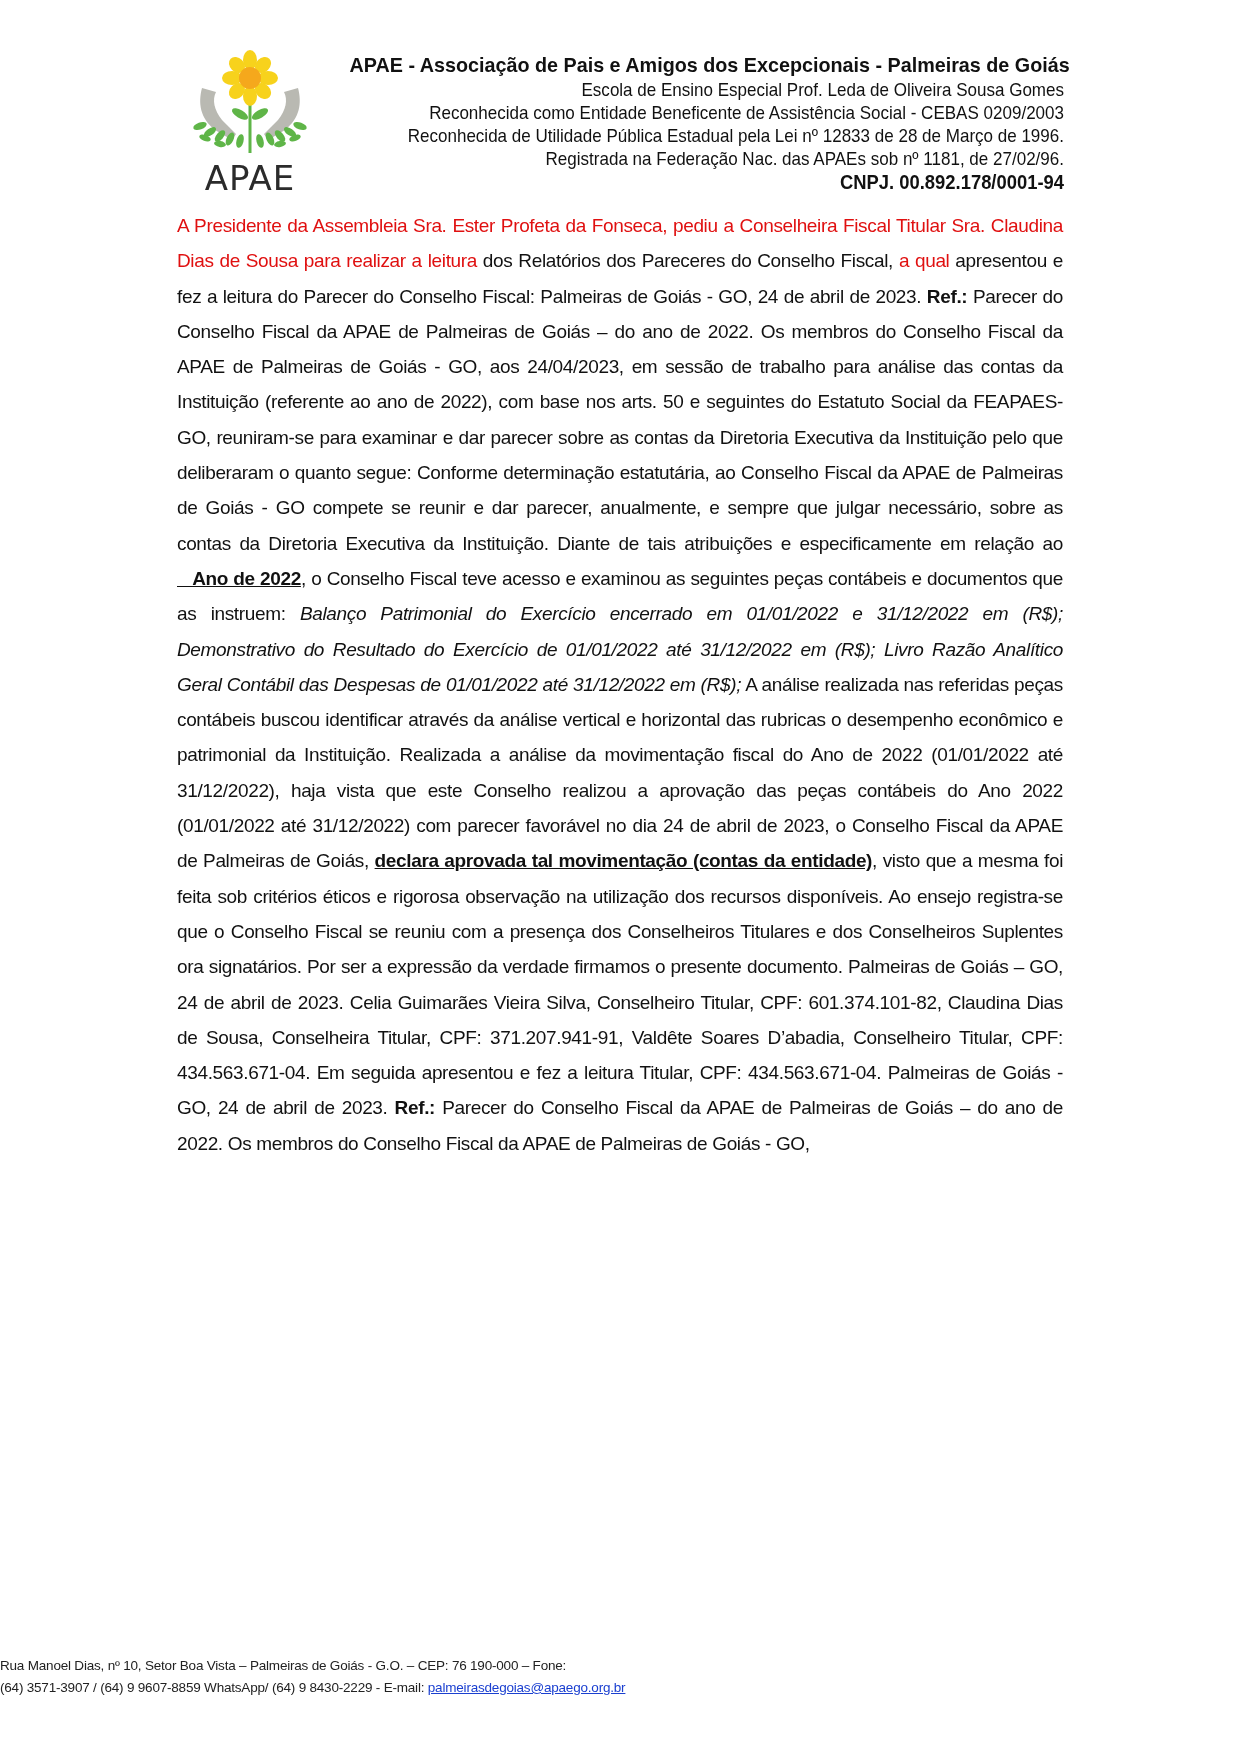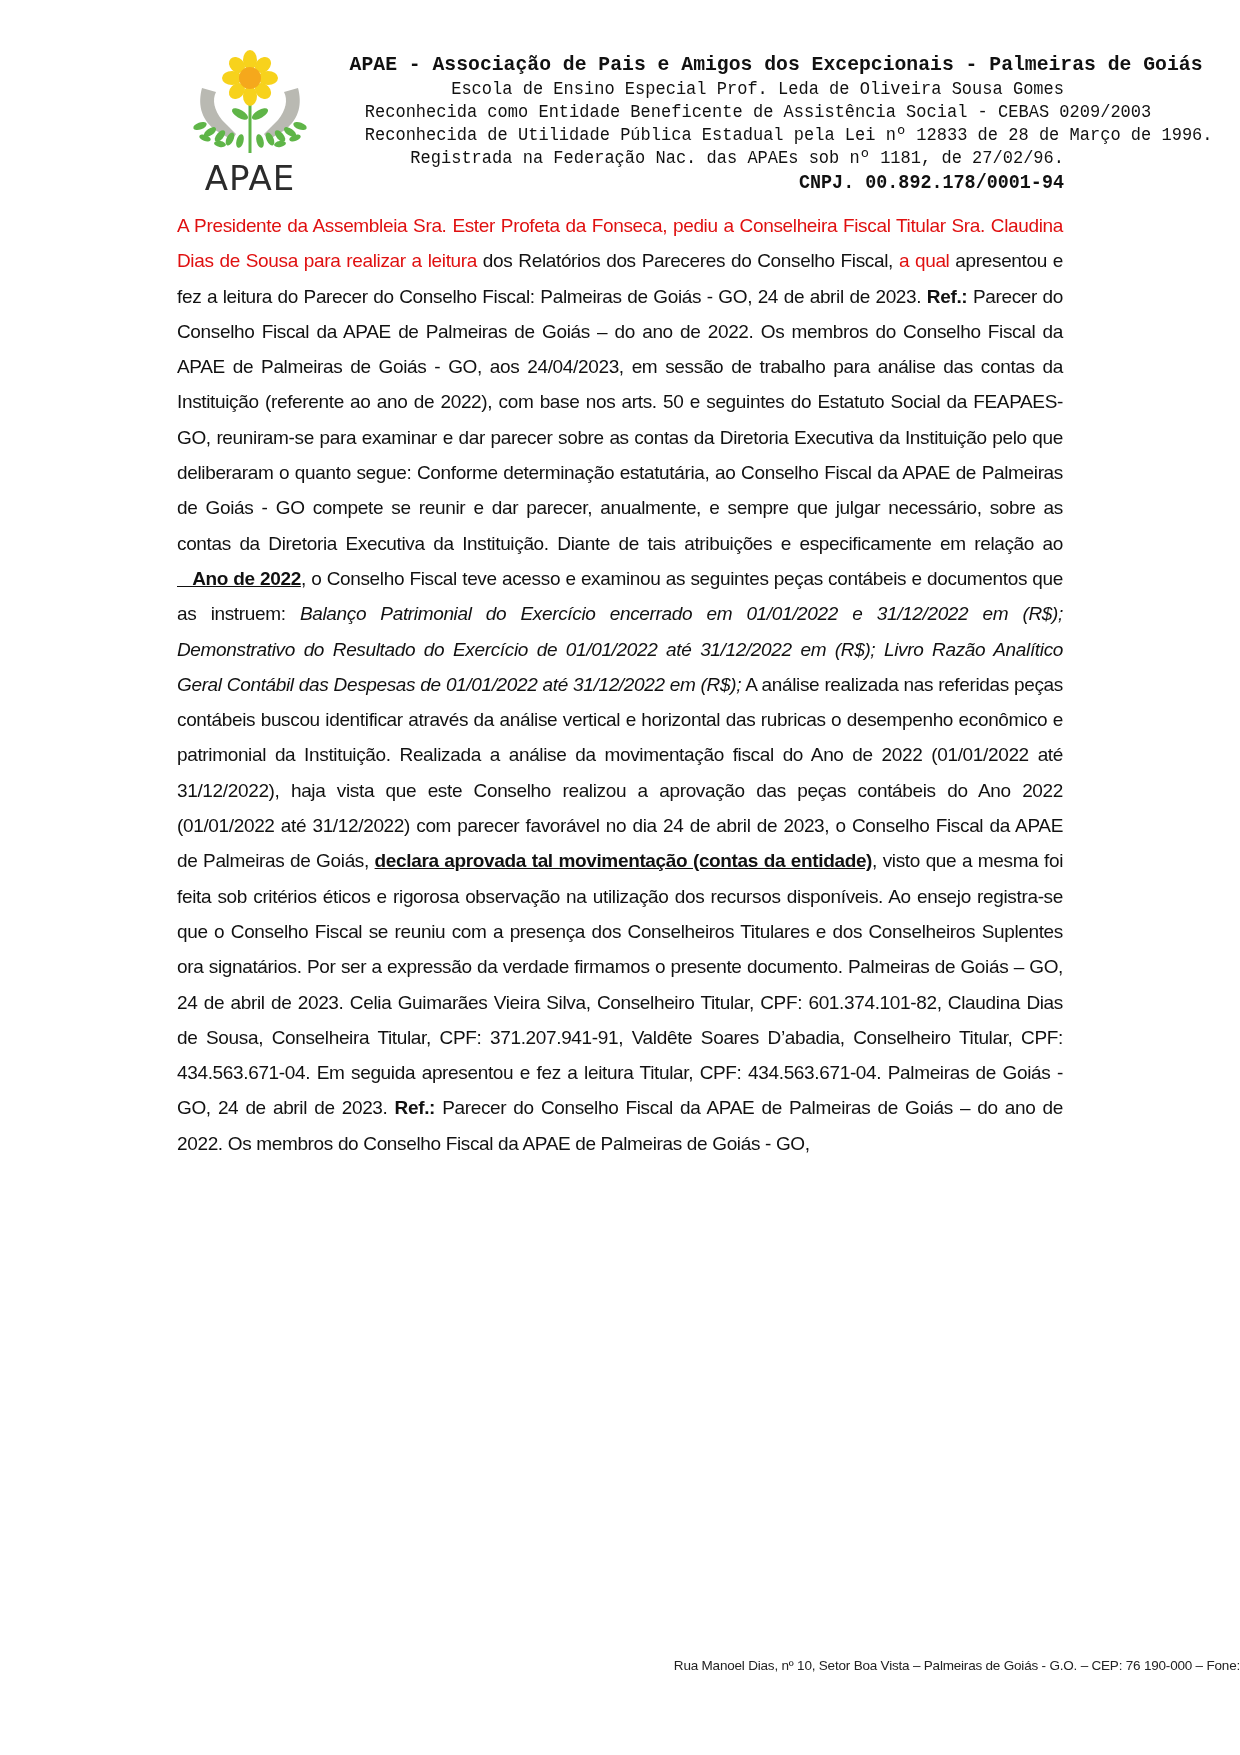--- a/index.html
+++ b/index.html
@@ -5,34 +5,34 @@
   html, body { margin:0; padding:0; background:#ffffff; }
   body { width:1240px; height:1755px; position:relative; overflow:hidden; }
   .page { position:absolute; left:0; top:0; width:1240px; height:1755px; background:#fff; }
 
   .logo { position:absolute; left:180px; top:48px; width:140px; height:150px; }
   .logo svg { display:block; }
   .logo-text { position:absolute; left:0; top:110px; width:140px; text-align:center;
     font-family:"DejaVu Sans", sans-serif; font-weight:normal; font-size:34px; color:#2b2b2b; letter-spacing:1px; }
 
   .header { position:absolute; right:176px; top:52px; width:760px; text-align:right;
-    font-family:Liberation Mono, monospace; color:#111; }
+    font-family:Liberation Sans, sans-serif; color:#111; }
   .header .l1 { font-size:21px; font-weight:bold; line-height:26px; white-space:nowrap; transform:scaleX(0.94); transform-origin:right; }
   .header .ln { font-size:18.5px; line-height:23px; white-space:nowrap; transform:scaleX(0.92); transform-origin:right; }
   .header .cnpj { font-size:20px; font-weight:bold; line-height:25px; transform:scaleX(0.92); transform-origin:right; }
 
   .body-text { position:absolute; left:177px; top:208px; width:886px;
     font-family:"Liberation Sans Narrow", "Liberation Sans", sans-serif; font-size:19px; line-height:35.3px;
     color:#111; text-align:justify; letter-spacing:-0.35px; }
   .body-text .red { color:#e01010; }
   .body-text b { font-weight:bold; }
   .body-text i { font-style:italic; }
   .body-text u { text-decoration:underline; }
 
-  .footer { position:absolute; left:0; top:1655px; width:1240px; text-align:right;
+  .footer { position:absolute; left:0; top:1655px; width:1240px; text-align:left;
     font-family:"Liberation Sans", sans-serif; font-size:13.5px; line-height:22px; color:#222; letter-spacing:-0.2px; }
   .footer a { color:#1a3fd0; text-decoration:underline; }
 </style>
 </head>
 <body>
 
 <div class="page">
 
   <div class="logo">
     <svg width="140" height="110" viewBox="0 0 140 110">
@@ -83,15 +83,16 @@
     <div class="ln">Reconhecida como Entidade Beneficente de Assistência Social - CEBAS 0209/2003</div>
     <div class="ln">Reconhecida de Utilidade Pública Estadual pela Lei nº 12833 de 28 de Março de 1996.</div>
     <div class="ln">Registrada na Federação Nac. das APAEs sob nº 1181, de 27/02/96.</div>
     <div class="cnpj">CNPJ. 00.892.178/0001-94</div>
   </div>
 
   <div class="body-text"><span class="red">A Presidente da Assembleia Sra. Ester Profeta da Fonseca, pediu a Conselheira Fiscal Titular Sra. Claudina Dias de Sousa para realizar a leitura</span><span> dos Relatórios dos Pareceres do Conselho Fiscal, </span><span class="red">a qual</span><span> apresentou e fez a leitura do Parecer do Conselho Fiscal: Palmeiras de Goiás - GO, 24 de abril de 2023. </span><b>Ref.:</b><span> Parecer  do  Conselho Fiscal   da APAE de Palmeiras de Goiás – do ano de 2022. Os membros do Conselho Fiscal da APAE de Palmeiras de Goiás - GO, aos 24/04/2023, em sessão de trabalho para análise das contas da Instituição (referente ao ano de 2022), com base nos arts. 50 e seguintes do Estatuto Social da FEAPAES-GO, reuniram-se para examinar e dar parecer sobre as contas da Diretoria Executiva da Instituição pelo que deliberaram o quanto segue: Conforme determinação estatutária, ao Conselho Fiscal da APAE de Palmeiras de Goiás - GO compete se reunir e dar parecer, anualmente, e sempre que julgar necessário, sobre as contas da Diretoria Executiva da Instituição. Diante de tais atribuições e especificamente em relação ao </span><b><u style="white-space:pre">   Ano de 2022</u></b><span>, o Conselho Fiscal teve acesso e examinou as seguintes peças contábeis e documentos que as instruem:  </span><i>Balanço Patrimonial do Exercício encerrado em 01/01/2022 e 31/12/2022 em (R$); Demonstrativo do Resultado do Exercício de 01/01/2022 até 31/12/2022 em (R$); Livro Razão Analítico Geral Contábil das Despesas de 01/01/2022 até 31/12/2022 em (R$);</i><span> A análise realizada nas referidas peças contábeis buscou identificar através da análise vertical e horizontal das rubricas o desempenho econômico e patrimonial da Instituição. Realizada a análise da movimentação fiscal do Ano de 2022 (01/01/2022 até 31/12/2022), haja vista que este Conselho realizou a aprovação das peças contábeis do Ano 2022 (01/01/2022 até 31/12/2022) com parecer favorável no dia 24 de abril de 2023, o Conselho Fiscal da APAE de Palmeiras de Goiás, </span><b><u>declara aprovada tal movimentação (contas da entidade)</u></b><span>, visto que a mesma foi feita sob critérios éticos e rigorosa observação na utilização dos recursos disponíveis. Ao ensejo registra-se que o Conselho Fiscal se reuniu com a presença dos Conselheiros Titulares e dos Conselheiros Suplentes ora signatários. Por ser a expressão da verdade firmamos o presente documento. Palmeiras de Goiás – GO, 24 de abril de 2023. Celia Guimarães Vieira Silva, Conselheiro Titular, CPF: 601.374.101-82, Claudina Dias de Sousa, Conselheira Titular, CPF: 371.207.941-91, Valdête Soares D’abadia, Conselheiro Titular, CPF: 434.563.671-04. Em seguida apresentou e fez a leitura Titular, CPF: 434.563.671-04. Palmeiras de Goiás - GO, 24 de abril de 2023. </span><b>Ref.:</b><span> Parecer  do  Conselho Fiscal   da APAE de Palmeiras de Goiás – do ano de 2022. Os membros do Conselho Fiscal da APAE de Palmeiras de Goiás - GO,</span></div>
 
   <div class="footer">
     <div>Rua Manoel Dias, nº 10, Setor Boa Vista – Palmeiras de Goiás - G.O. – CEP: 76 190-000 – Fone:</div>
+    <div><span>(64) 3571-3907 / (64) 9 9607-8859 WhatsApp/ (64) 9 8430-2229 - E-mail: </span><a>palmeirasdegoias@apaego.org.br</a></div>
   </div>
 
 </div>
 
 </body></html>

